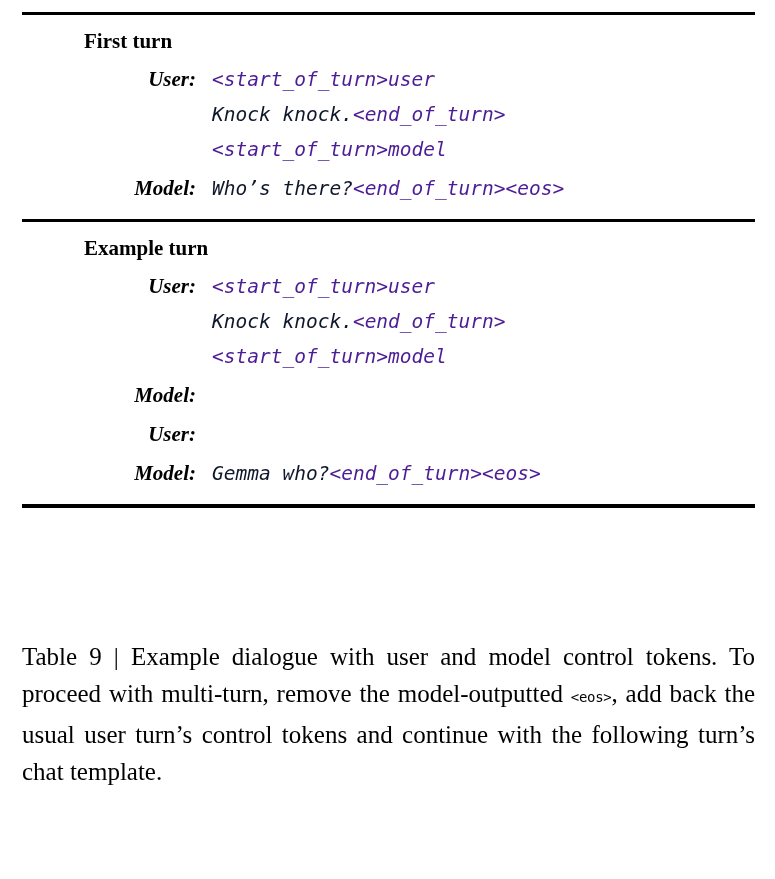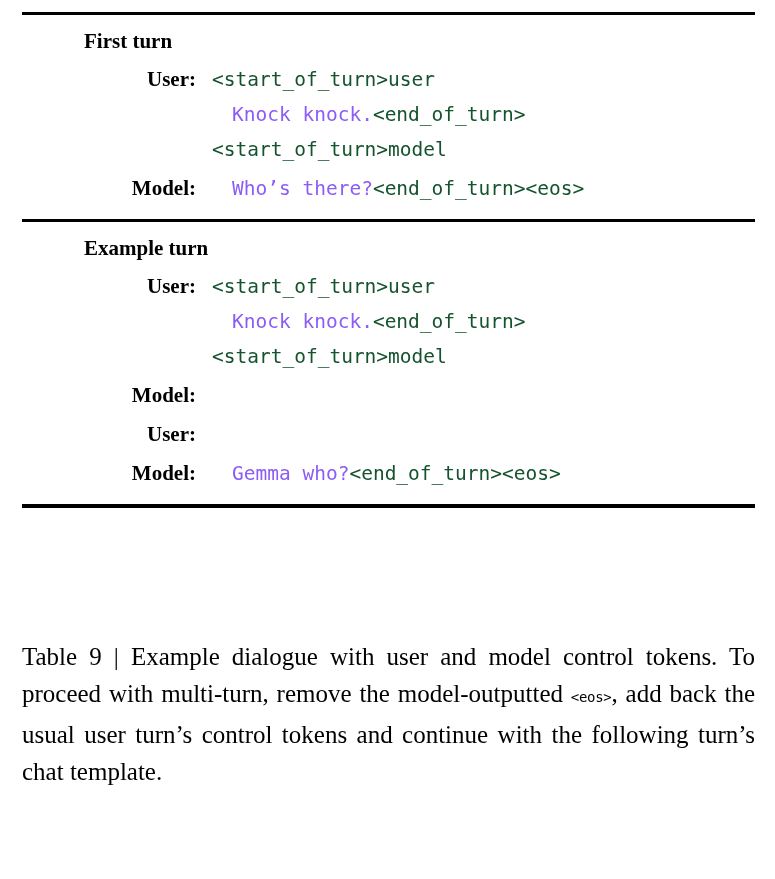--- a/index.html
+++ b/index.html
@@ -49,20 +49,21 @@
     font-weight: bold;
     font-size: 21px;
     line-height: 1;
     color: #000000;
     padding: 16px 0 0 62px;
   }
 
   .rows {
     padding-top: 10px;
     padding-bottom: 13px;
+    font-style: italic;
   }
 
   .row {
     display: flex;
     align-items: flex-start;
     margin-bottom: 4px;
   }
   .row:last-child { margin-bottom: 0; }
 
   .row-label {
@@ -80,22 +81,22 @@
 
   .row-content {
     flex: 1 1 auto;
     font-family: "DejaVu Sans Mono", "Liberation Mono", monospace;
     font-size: 19.5px;
     line-height: 35px;
     white-space: pre;
     letter-spacing: 0px;
   }
 
-  .tok  { color: #14532d; text-align: right; }
-  .plain { color: #8b5cf6; margin-left: 20px; }
+  .tok  { color: #4c1d95; text-align: right; }
+  .plain { color: #0f172a; }
 
   
   .caption {
     position: absolute;
     left: 22px;
     top: 638px;
     width: 733px;
     font-family: "Liberation Serif", "DejaVu Serif", serif;
     font-size: 25px;
     line-height: 37px;

